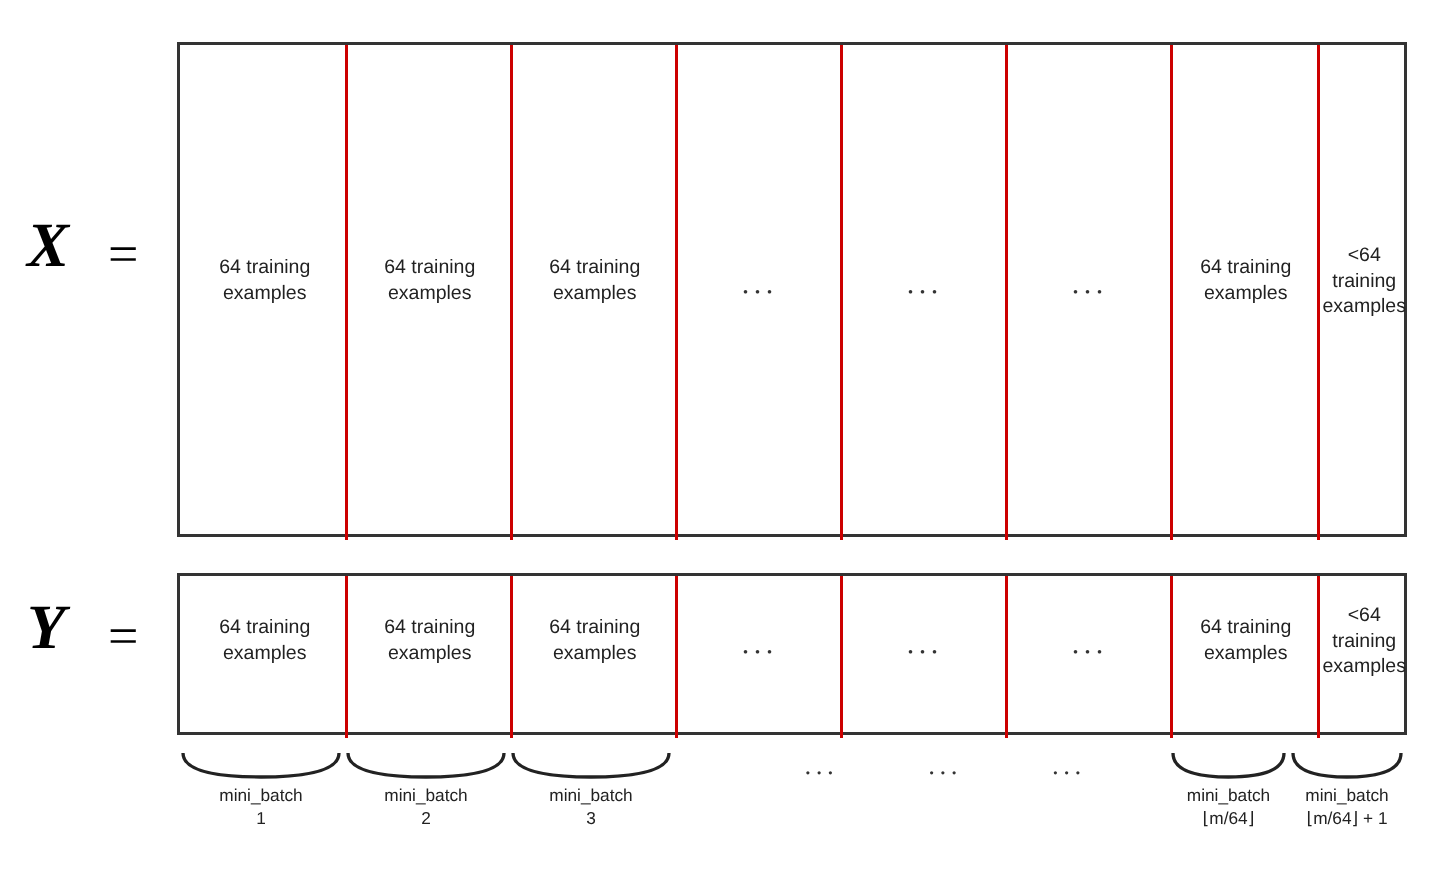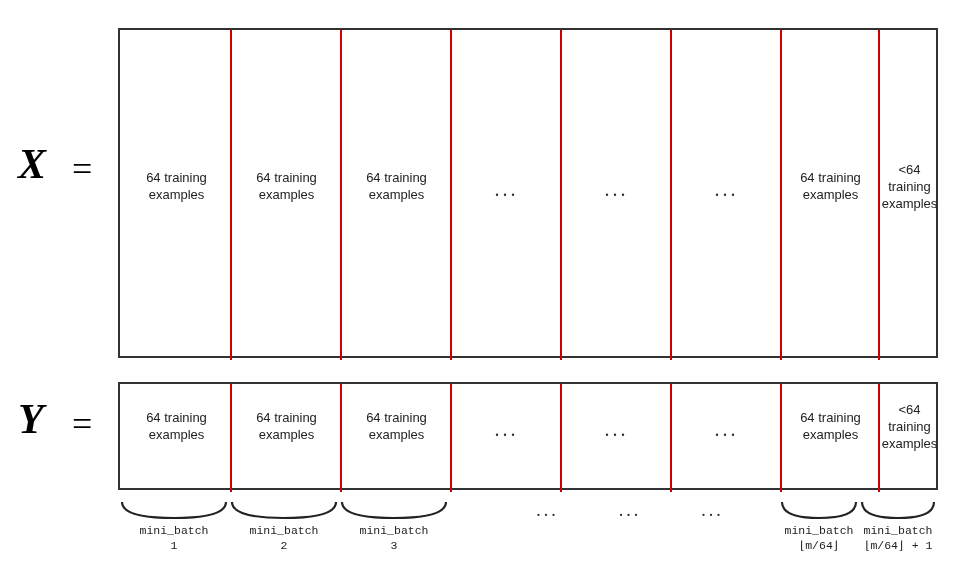--- a/index.html
+++ b/index.html
@@ -104,21 +104,21 @@
     .brace-container {
       position: absolute;
       text-align: center;
     }
 
     .brace-svg {
       display: block;
     }
 
     .brace-label {
-      font-family: Liberation Mono, monospace;
+      font-family: Liberation Sans, sans-serif;
       font-size: 11.5px;
       text-align: center;
       color: #222;
       line-height: 1.3;
       margin-top: 2px;
     }
 
     .brace-dots {
       font-size: 18px;
       color: #333;

